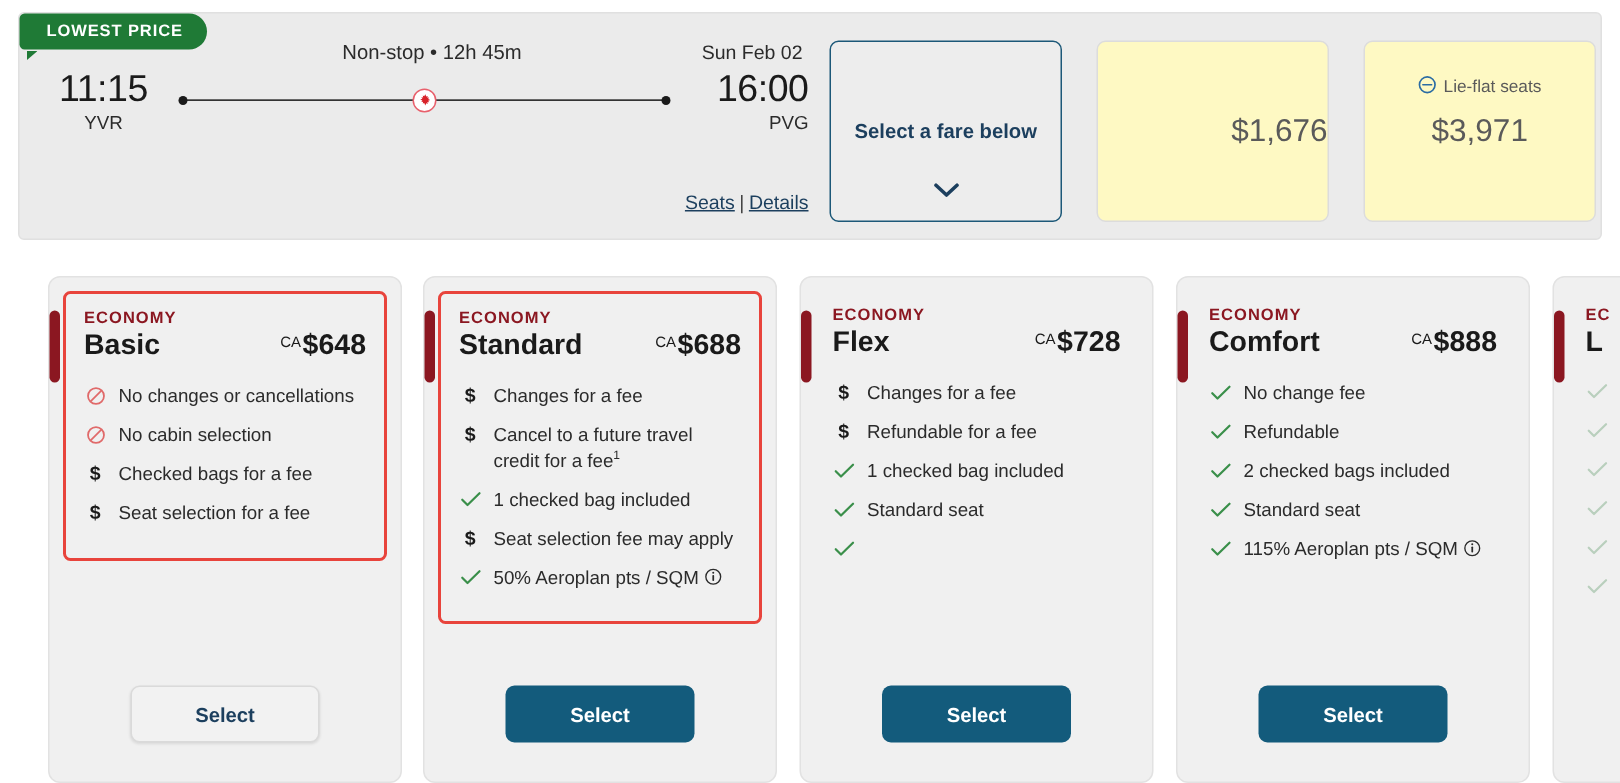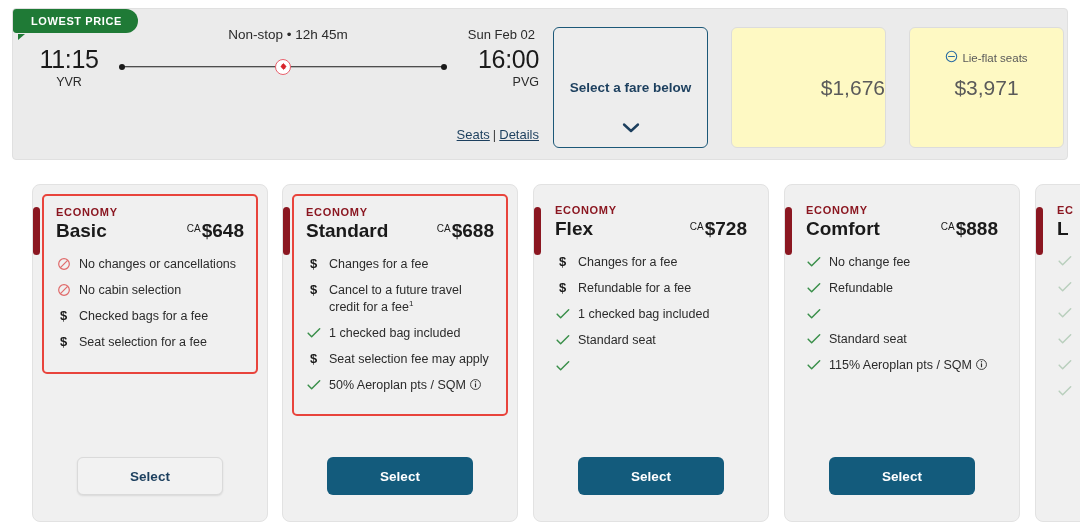--- a/index.html
+++ b/index.html
@@ -322,21 +322,21 @@
     vertical-align: -2px;
     margin-left: 3px;
   }
 
   
   .select-btn {
     position: absolute;
     bottom: 26px;
     left: 50%;
     transform: translateX(-50%);
-    width: 146px;
+    width: 126px;
     height: 38px;
     border-radius: 6px;
     font-size: 13.5px;
     font-weight: bold;
     display: flex;
     align-items: center;
     justify-content: center;
     cursor: pointer;
     border: none;
     font-family: "Liberation Sans", sans-serif;
@@ -588,20 +588,21 @@
               </svg>
           </span>
           <span class="feat-txt">Refundable</span>
         </li>
         <li class="feat-item">
           <span class="feat-ico">
             <svg width="14" height="12" viewBox="0 0 18 14" aria-hidden="true">
                 <path d="M1.5 7.2L6 11.7 16.3 1.6" stroke="#3a8f4a" stroke-width="1.9" fill="none" stroke-linecap="round" stroke-linejoin="round"></path>
               </svg>
           </span>
+          <span class="feat-txt">2 checked bags included</span>
         </li>
         <li class="feat-item">
           <span class="feat-ico">
             <svg width="14" height="12" viewBox="0 0 18 14" aria-hidden="true">
                 <path d="M1.5 7.2L6 11.7 16.3 1.6" stroke="#3a8f4a" stroke-width="1.9" fill="none" stroke-linecap="round" stroke-linejoin="round"></path>
               </svg>
           </span>
           <span class="feat-txt">Standard seat</span>
         </li>
         <li class="feat-item">

